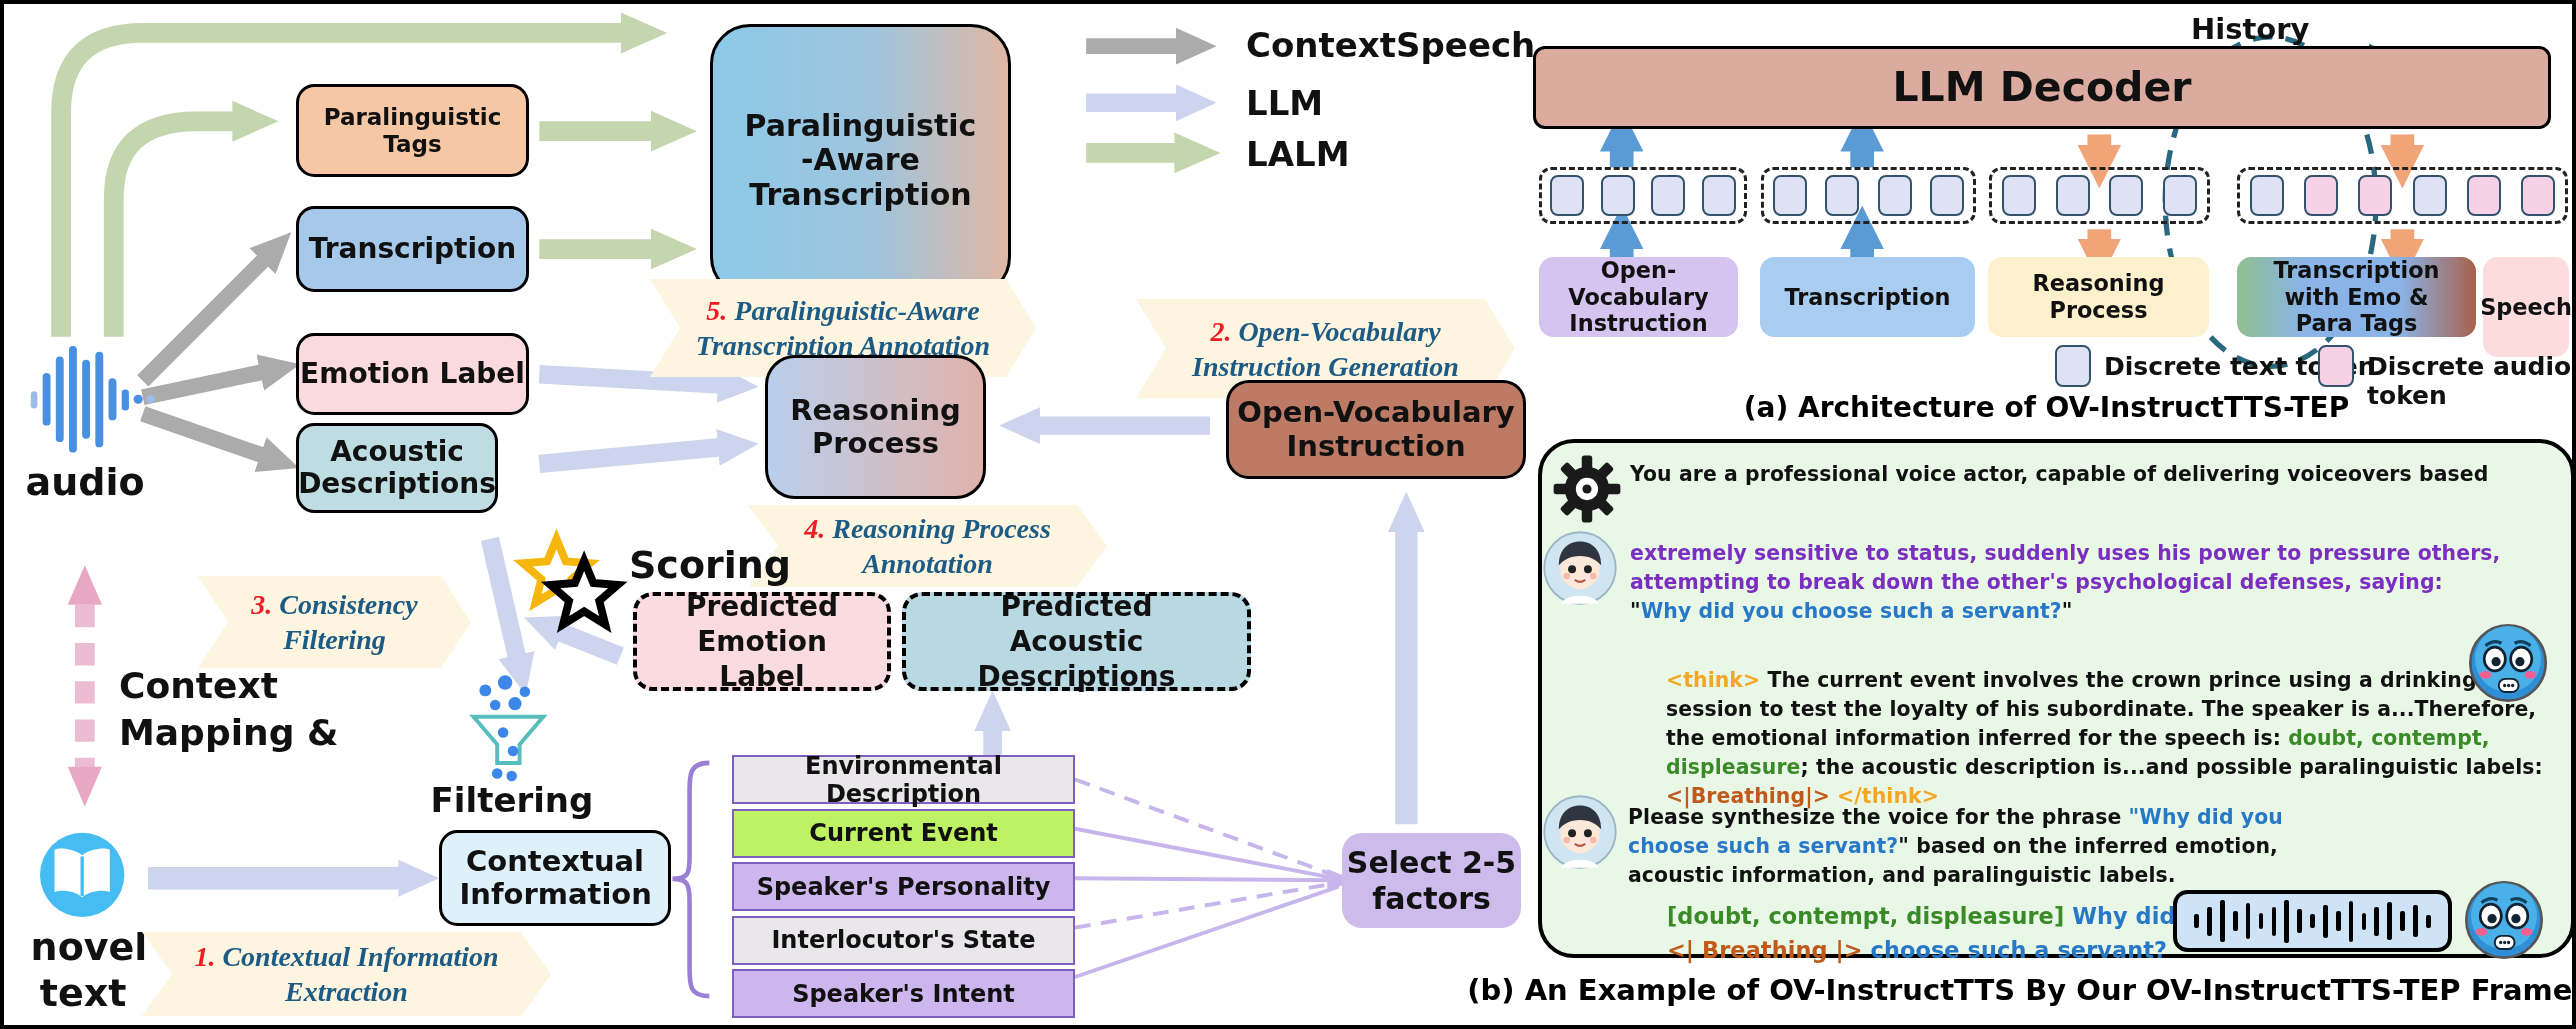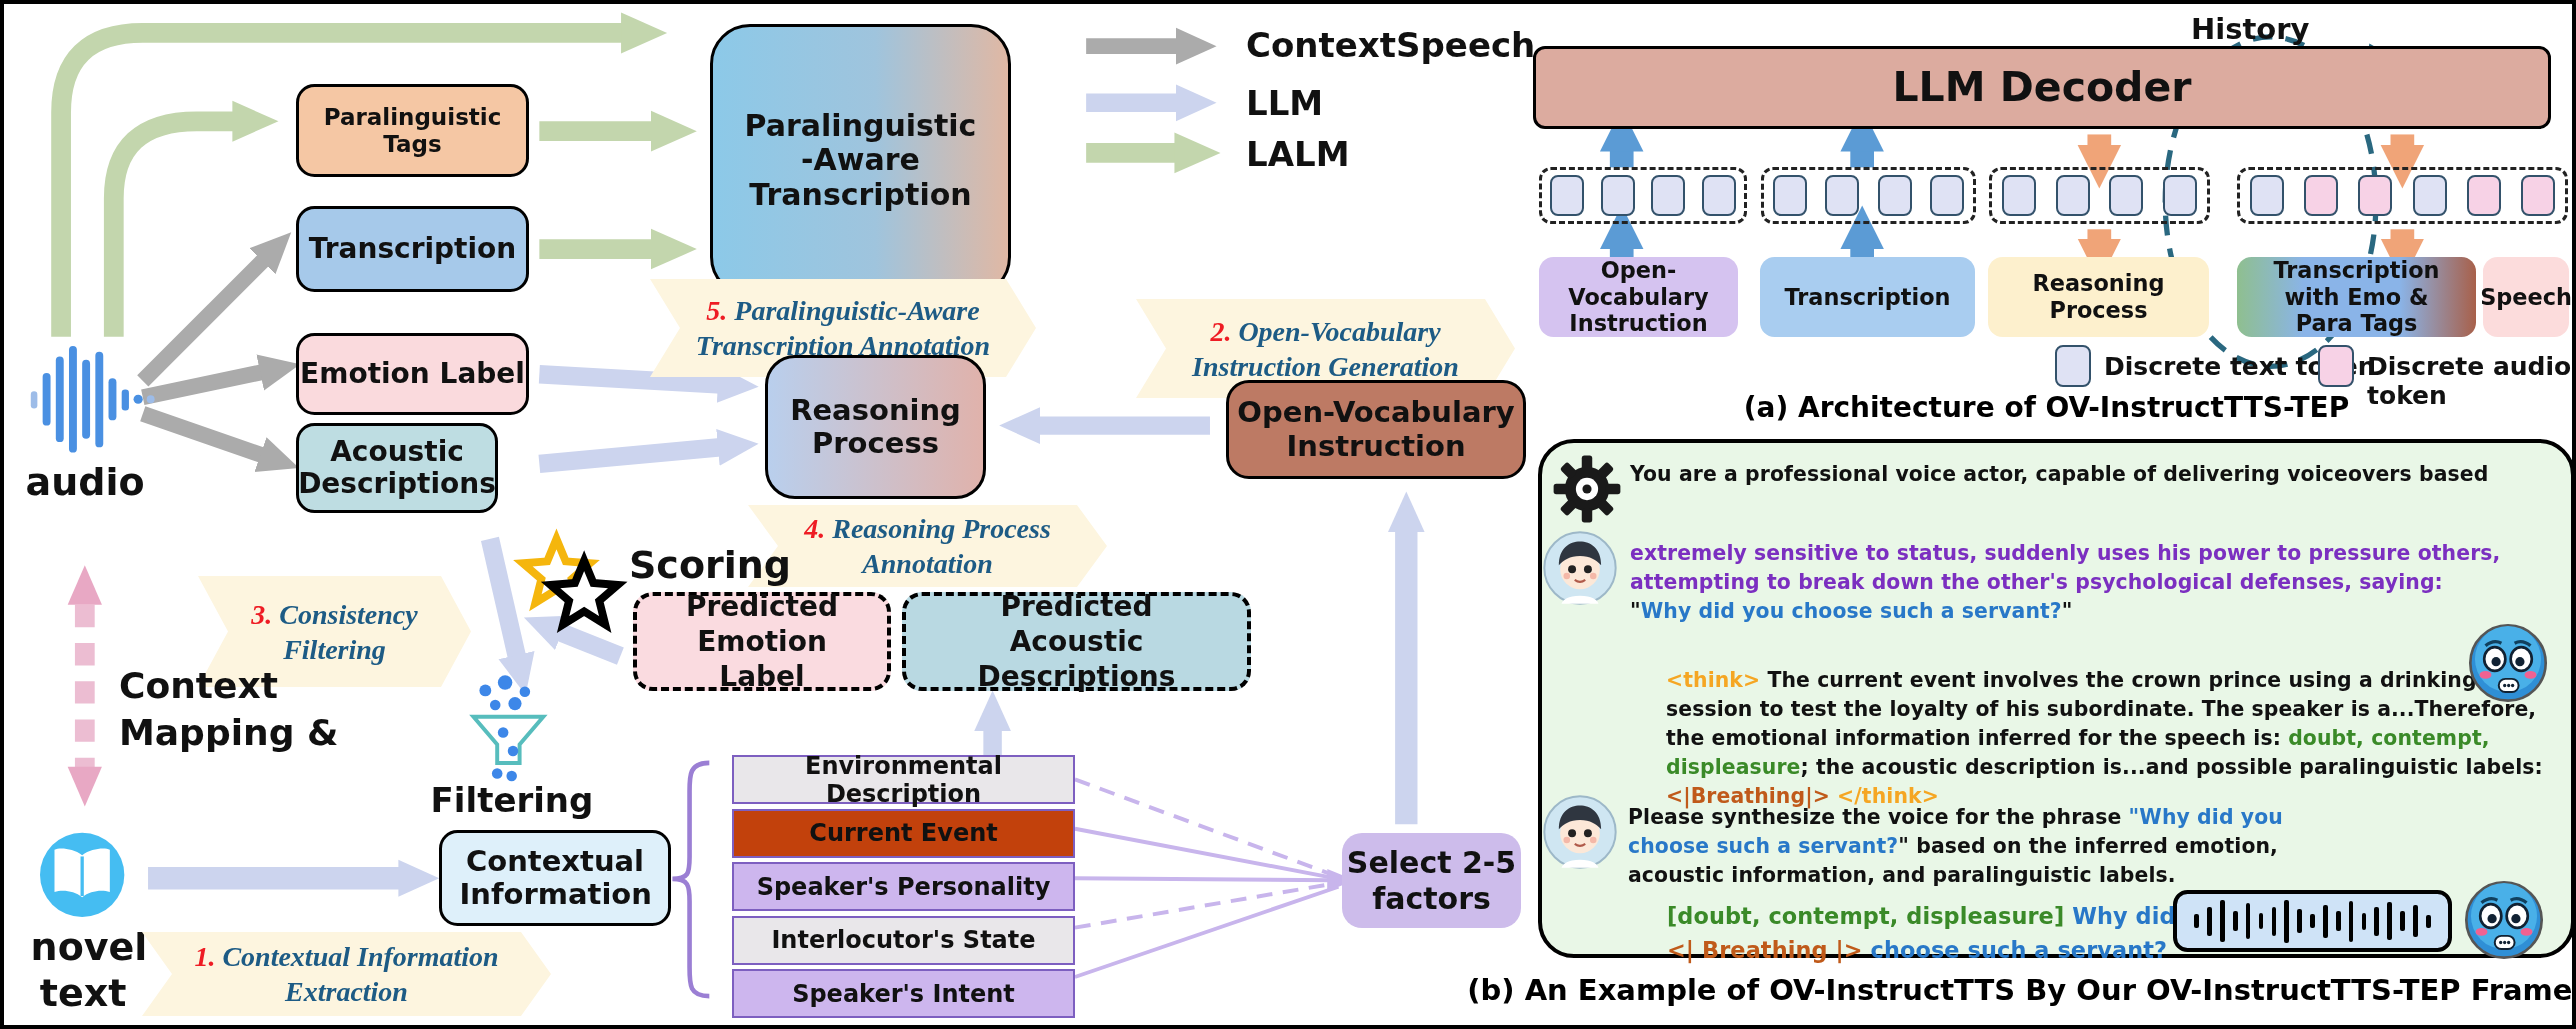--- a/index.html
+++ b/index.html
@@ -191,21 +191,21 @@
   <div class="abs ctr node" style="left:1222px;top:376px;width:300px;height:99px;border-radius:23px;background:#bd7a64;font-size:29px;">
       <span>Open-Vocabulary Instruction</span>
     </div>
 
   <div class="abs ctr banner" style="left:744px;top:501px;width:359px;height:82px;font-size:28px;padding:12px 36px;">
     <div><span class="num">4.</span> <span>Reasoning Process Annotation</span></div>
   </div>
 
   <div class="abs" style="left:625px;top:539px;font-size:38px;font-weight:bold;">Scoring</div>
 
-  <div class="abs ctr banner" style="left:194px;top:572px;width:273px;height:111px;font-size:28px;padding:0 32px;">
+  <div class="abs ctr banner" style="left:194px;top:572px;width:273px;height:92px;font-size:28px;padding:0 32px;">
     <div><span class="num">3.</span> <span>Consistency Filtering</span></div>
   </div>
 
   <div class="abs" style="left:115px;top:659px;font-size:36px;font-weight:bold;line-height:1.3;">
     <div>Context</div>
     <div>Mapping &amp;</div>
   </div>
 
   <div class="abs ctr" style="left:409px;top:776px;width:198px;font-size:34px;font-weight:bold;">Filtering</div>
 
@@ -213,21 +213,21 @@
       <span style="width:198px;">Predicted Emotion Label</span>
     </div>
   <div class="abs ctr dashed" style="left:898px;top:588px;width:349px;height:99px;background:#b9d9e2;font-size:28px;line-height:1.25;">
       <span style="width:283px;">Predicted Acoustic Descriptions</span>
     </div>
 
   <div class="abs" style="left:728px;top:751px;width:343px;">
     <div class="ctr" style="height:45px;margin-bottom:4.6px;background:#e9e7ea;border:2.6px solid #7d5fc0;font-size:24px;font-weight:bold;">
         <span>Environmental Description</span>
       </div>
-    <div class="ctr" style="height:45px;margin-bottom:4.6px;background:#c2410c;border:2.6px solid #7d5fc0;font-size:24px;font-weight:bold;">
+    <div class="ctr" style="height:45px;margin-bottom:4.6px;background:#bef264;border:2.6px solid #7d5fc0;font-size:24px;font-weight:bold;">
         <span>Current Event</span>
       </div>
     <div class="ctr" style="height:45px;margin-bottom:4.6px;background:#cdb6ee;border:2.6px solid #7d5fc0;font-size:24px;font-weight:bold;">
         <span>Speaker's Personality</span>
       </div>
     <div class="ctr" style="height:45px;margin-bottom:4.6px;background:#e9e7ea;border:2.6px solid #7d5fc0;font-size:24px;font-weight:bold;">
         <span>Interlocutor's State</span>
       </div>
     <div class="ctr" style="height:45px;background:#cdb6ee;border:2.6px solid #7d5fc0;font-size:24px;font-weight:bold;">
         <span>Speaker's Intent</span>
@@ -289,21 +289,21 @@
     </div>
   <div class="abs ctr plabel" style="left:1756px;top:253px;width:215px;height:80px;background:#a9cdf0;font-size:22.4px;">
       <span>Transcription</span>
     </div>
   <div class="abs ctr plabel" style="left:1984px;top:253px;width:221px;height:80px;background:#fdf0cd;font-size:22.4px;">
       <span style="width:132px;">Reasoning Process</span>
     </div>
   <div class="abs ctr plabel" style="left:2233px;top:253px;width:239px;height:80px;background:linear-gradient(90deg,#8fbf8f 0%,#8ab4e8 28%,#8ab4e8 68%,#a8604a 100%);font-size:22.4px;">
       <span style="width:204px;">Transcription with Emo &amp; Para Tags</span>
     </div>
-  <div class="abs ctr plabel" style="left:2479px;top:253px;width:86px;height:80px;background:#fcdcdc;font-size:22.4px;">
+  <div class="abs ctr plabel" style="left:2479px;top:253px;width:86px;height:100px;background:#fcdcdc;font-size:22.4px;">
       <span>Speech</span>
     </div>
 
   <div class="abs" style="left:2051px;top:341px;width:36px;height:42px;background:#dfe2f4;border:2.6px solid #33526b;border-radius:8px;box-sizing:border-box;"></div>
   <div class="abs" style="left:2100px;top:348px;font-size:25px;font-weight:bold;">Discrete text token</div>
   <div class="abs" style="left:2314px;top:341px;width:36px;height:42px;background:#f7d2e6;border:2.6px solid #33526b;border-radius:8px;box-sizing:border-box;"></div>
   <div class="abs" style="left:2363px;top:348px;font-size:25px;font-weight:bold;">Discrete audio token</div>
 
   <div class="abs ctr caption" style="left:1680px;top:387px;width:725px;">
       <span>(a) Architecture of OV-InstructTTS-TEP</span>

